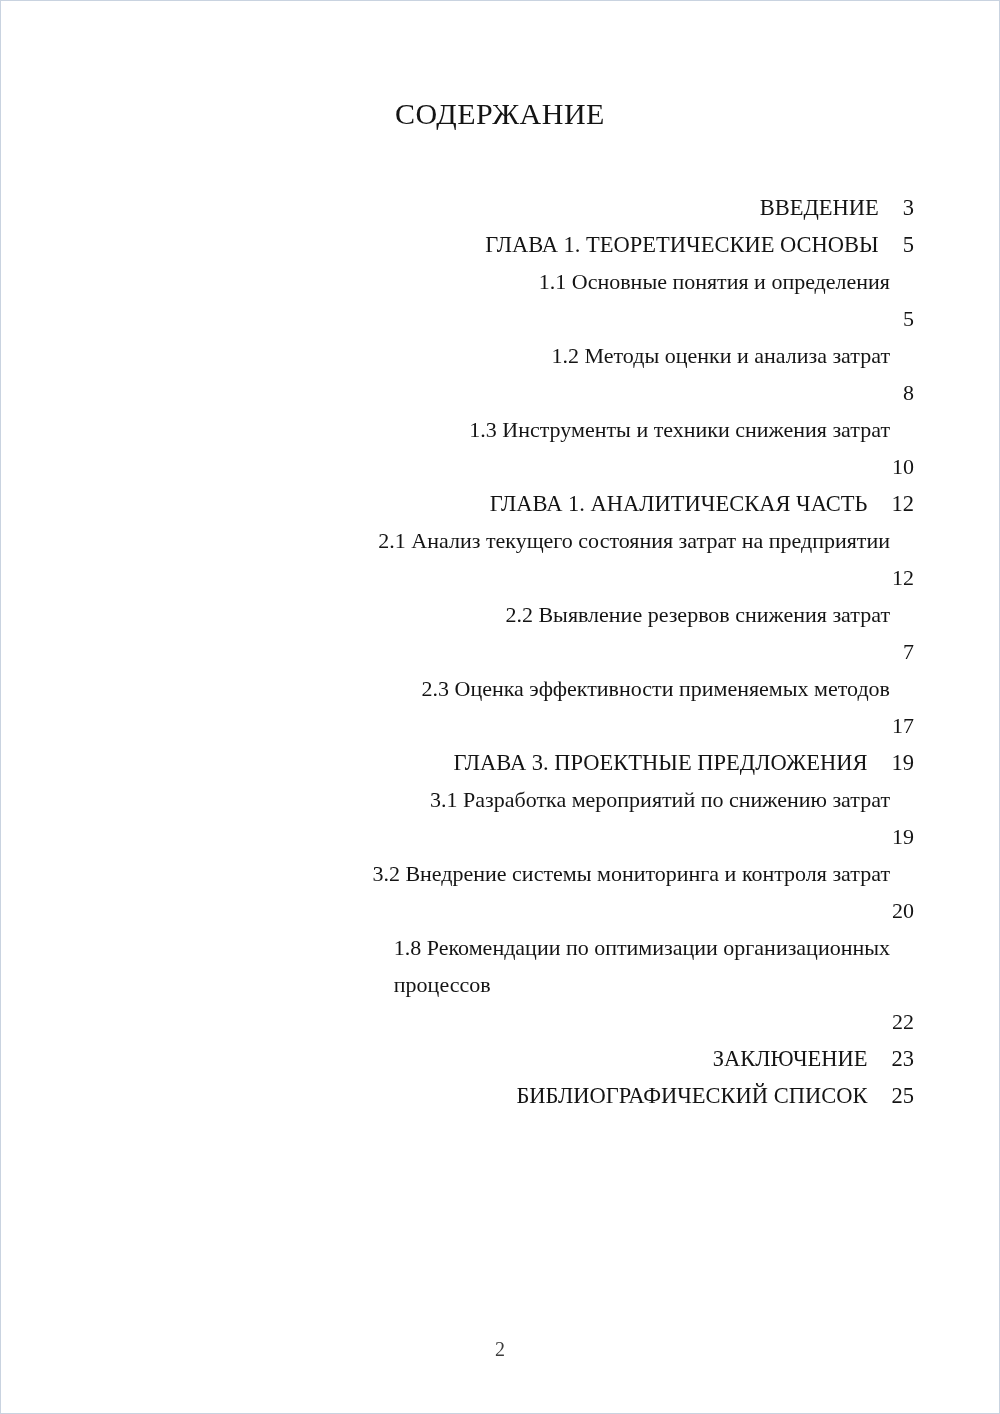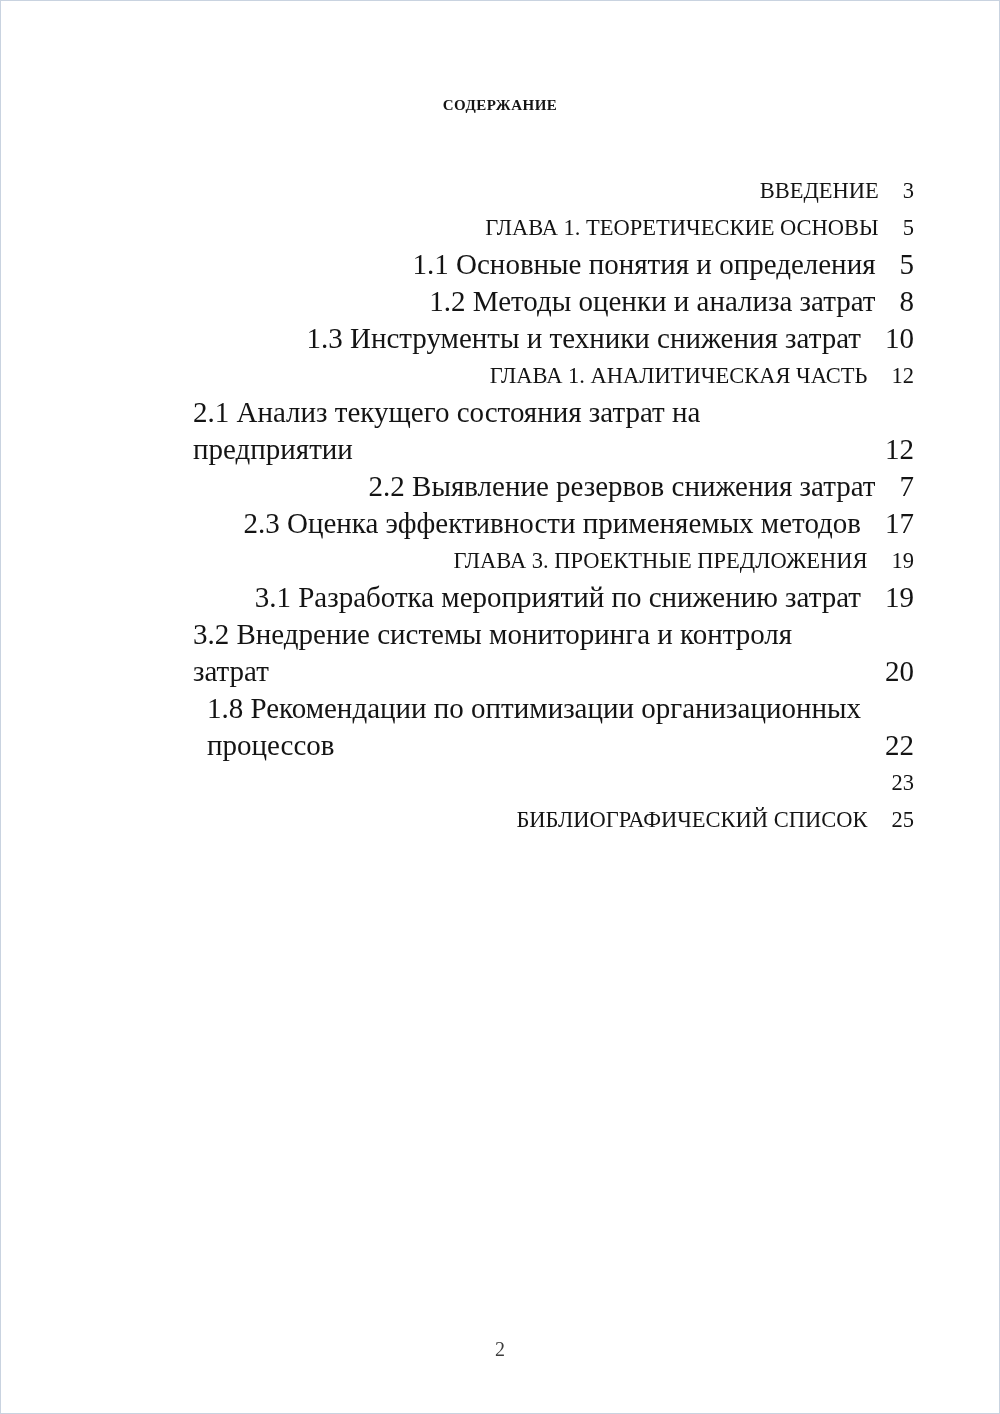--- a/index.html
+++ b/index.html
@@ -14,37 +14,38 @@
     box-sizing: border-box;
     background: #ffffff;
     border: 1px solid #c9d3e0;
     font-family: "Liberation Serif", serif;
     color: #141414;
     overflow: hidden;
   }
   .doc-title {
     margin-top: 96px;
     text-align: center;
-    font-size: 15px;
-    font-weight: bold;
+    font-size: 30px;
+    font-weight: normal;
     letter-spacing: 0.5px;
   }
   .toc {
     margin: 58px 85px 0 145px;
   }
   .toc-row {
     display: flex;
     justify-content: flex-end;
     align-items: flex-end;
     font-size: 22.5px;
     line-height: 37px;
   }
   .toc-row.level-1 {
     padding-left: 47px;
-    font-size: 29px;
+    font-size: 22px;
+    flex-direction: column;
   }
   .toc-label {
     white-space: pre-line;
     padding-right: 24px;
   }
   .toc-page {
     white-space: nowrap;
   }
   .page-footer {
     position: absolute;
@@ -110,20 +111,21 @@
       <div class="toc-row level-1">
         <span class="toc-label">3.2 Внедрение системы мониторинга и контроля затрат</span>
         <span class="toc-page">20</span>
       </div>
       <div class="toc-row level-1">
         <span class="toc-label">1.8 Рекомендации по оптимизации организационных
 процессов</span>
         <span class="toc-page">22</span>
       </div>
       <div class="toc-row level-0">
+        <span class="toc-label">ЗАКЛЮЧЕНИЕ</span>
         <span class="toc-page">23</span>
       </div>
       <div class="toc-row level-0">
         <span class="toc-label">БИБЛИОГРАФИЧЕСКИЙ СПИСОК</span>
         <span class="toc-page">25</span>
       </div>
     </div>
 
   <div class="page-footer">2</div>
 </div>

